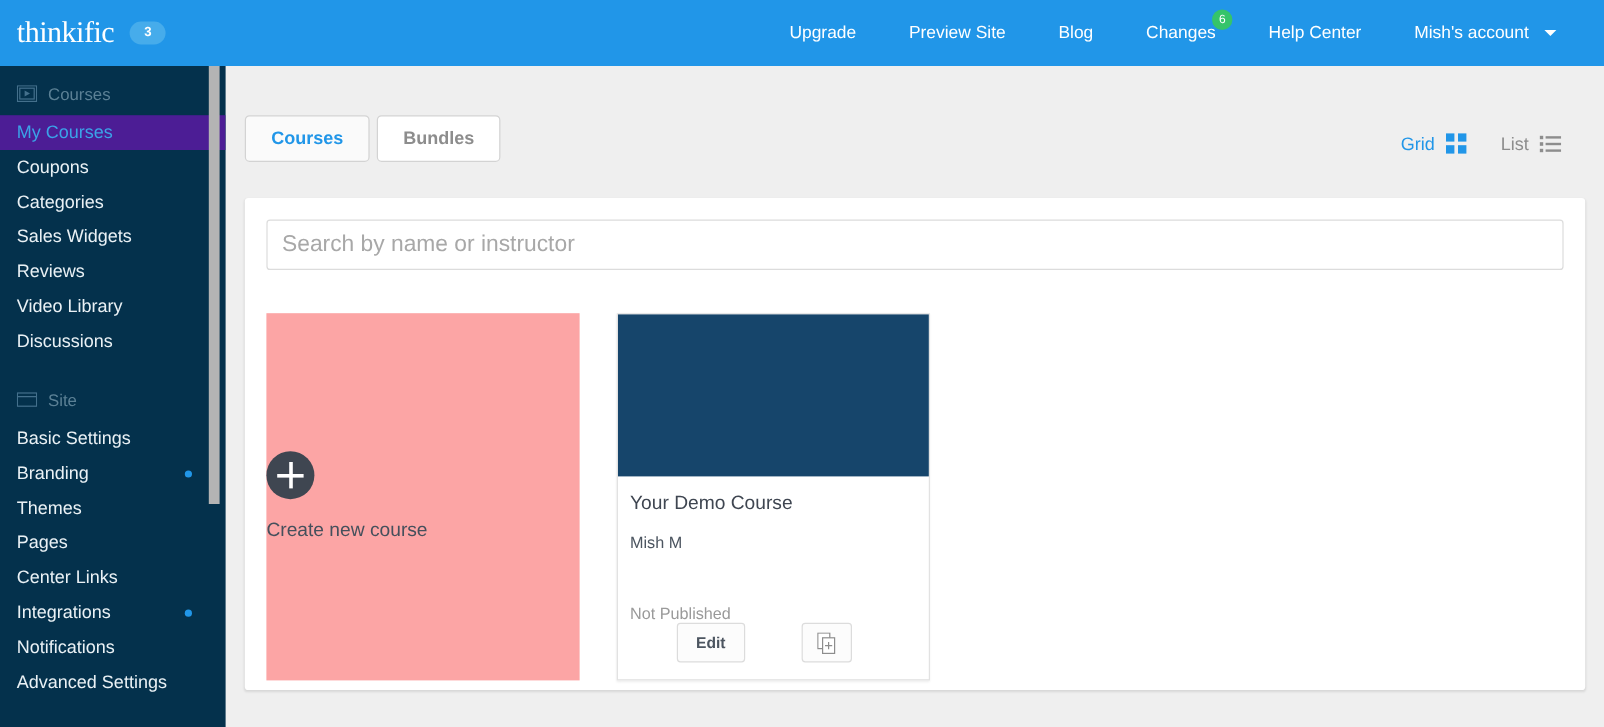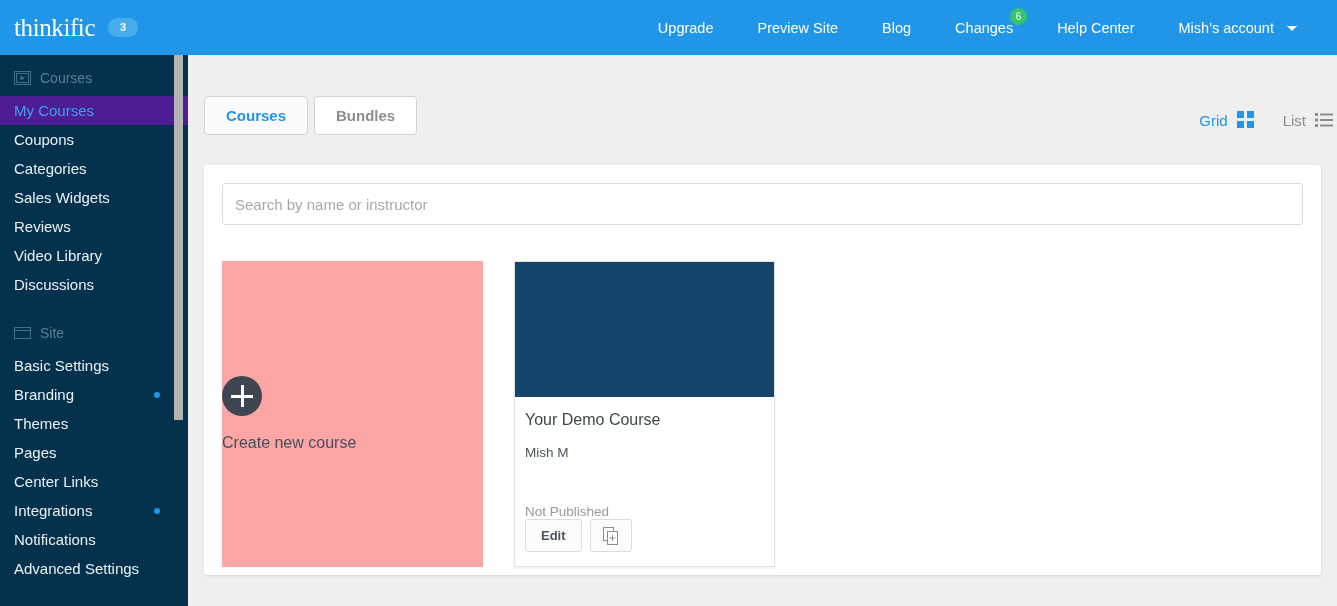--- a/index.html
+++ b/index.html
@@ -83,38 +83,38 @@
   .tab {
     background: #fbfbfb; border: 1px solid #d3d3d3;
     border-radius: 4px; padding: 10px 21px;
     font-size: 15px; font-weight: bold; color: #8d8d8d;
     cursor: pointer; margin-right: 6px;
   }
   .tab.active { color: #2196e8; background: #fafafa; }
   .tab.plain { background: #ffffff; }
 
   .viewtoggle {
-    position: absolute; right: 4px; bottom: 6px;
+    position: absolute; right: 36px; bottom: 6px;
     display: flex; align-items: center; gap: 28px;
   }
   .vt { display: flex; align-items: center; gap: 9px; font-size: 15px; cursor: pointer; }
   .vt.grid { color: #2196e8; }
   .vt.list { color: #8d8d8d; }
 
   .panel {
     margin: 30px 16px 0 16px;
     background: #ffffff; border-radius: 3px;
     box-shadow: 0 1px 2px rgba(0,0,0,.10);
     padding: 18px;
     height: 410px;
   }
   .search {
     width: 100%; height: 42px;
     border: 1px solid #dcdcdc; border-radius: 3px;
-    padding: 0 12px; font-size: 15px; color: #333;
+    padding: 0 12px; font-size: 19px; color: #333;
     font-family: "Liberation Sans", sans-serif;
   }
   .search::placeholder { color: #a8a8a8; }
 
   .cards { display: flex; gap: 31px; margin-top: 36px; }
 
   .newcard {
     width: 261px; height: 306px;
     background: #fca5a5;
     display: flex; flex-direction: column;
@@ -142,20 +142,21 @@
   .card-body { padding: 14px 10px 0 10px; flex: 1; }
   .card-title { font-size: 16px; color: #3f4651; margin-bottom: 16px; }
   .card-author { font-size: 13.5px; color: #4c5560; margin-bottom: 7px; }
   .card-status { font-size: 13.5px; color: #9a9a9a; margin-top: 44px; }
   .card-actions { display: flex; gap: 8px; padding: 0 10px 14px 10px; }
   .btn {
     background: #fcfcfc; border: 1px solid #dcdcdc; border-radius: 3px;
     font-size: 13px; font-weight: bold; color: #4c5560;
     padding: 8px 15px; cursor: pointer;
     font-family: "Liberation Sans", sans-serif;
+    margin-left: 39px;
   }
   .btn.icon-btn { padding: 6px 12px; display: flex; align-items: center; }
 </style>
 </head>
 <body>
 
 <div class="topbar">
   <div class="brand-wrap">
     <span class="brand">thinkific</span>
     <span class="brand-badge">3</span>

